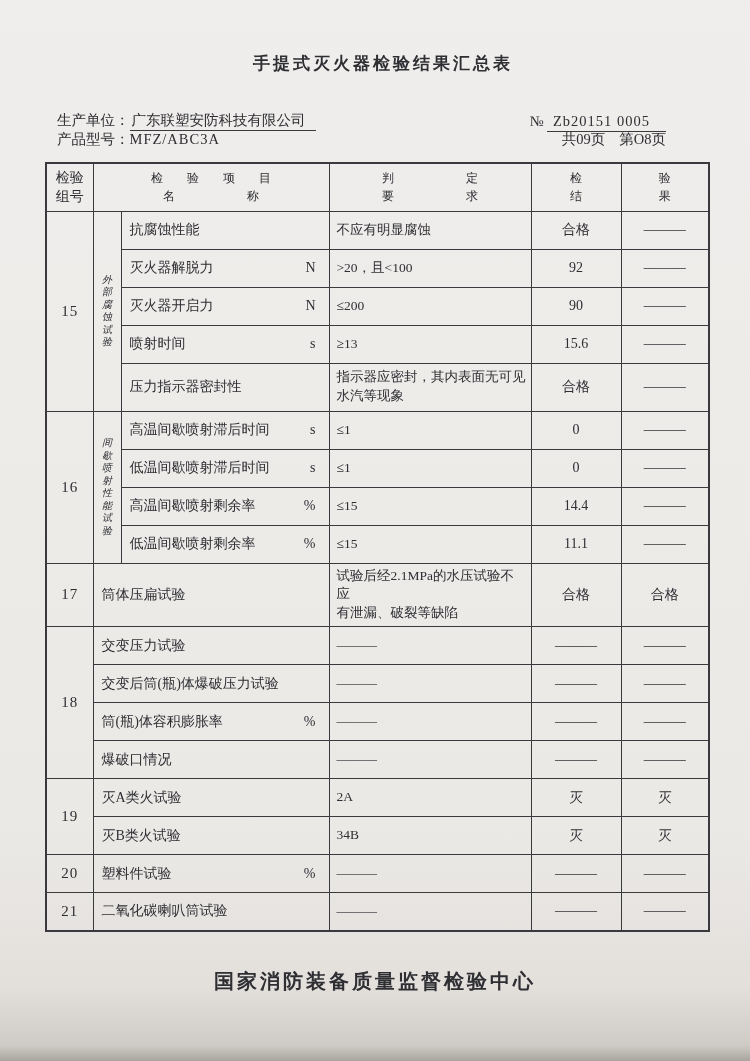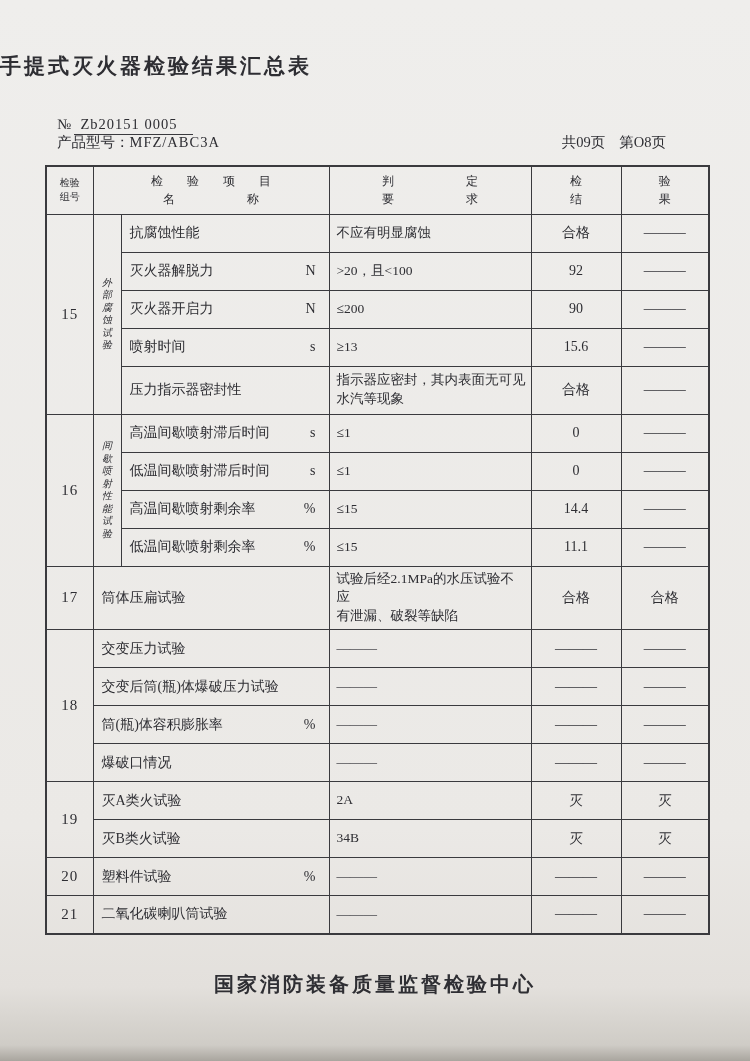--- a/index.html
+++ b/index.html
@@ -6,24 +6,25 @@
   html,body { width: 750px; height: 1061px; }
   body {
     font-family: "Liberation Serif", "DejaVu Serif", serif;
     color: #2e2e33;
     background: linear-gradient(180deg, #efeeec 0%, #ebe9e6 78%, #e3e0dc 93%, #cfccc6 98.5%, #a9a59e 100%);
     position: relative;
     overflow: hidden;
   }
   .title {
     padding-top: 52px;
-    text-align: left;
-    font-size: 21px;
+    text-align: center;
+    font-size: 17px;
     font-weight: bold;
     letter-spacing: 3px;
+    padding-left: 16px;
   }
   .info-row {
     display: flex;
     justify-content: space-between;
     align-items: flex-end;
     margin: 0 84px 0 57px;
     font-size: 14.5px;
   }
   .info-row.row1 { margin-top: 36px; }
   .info-row.row2 { margin-bottom: 13px; }
@@ -50,21 +51,21 @@
   tr.h38 td { height: 38px; }
   tr.h46 td { height: 46px; }
   tr.h48 td { height: 48px; }
 
   .hd {
     text-align: center;
     white-space: pre-line;
     line-height: 1.55;
     font-size: 12px;
   }
-  .hd-group { font-size: 10px; line-height: 1.4; font-family: Liberation Serif, serif; }
+  .hd-group { font-size: 14px; line-height: 1.4; font-family: Liberation Serif, serif; }
 
   .c-group { text-align: center; font-size: 15px; letter-spacing: 1px; }
   .c-label {
     text-align: center;
     white-space: pre-line;
     font-size: 10px;
     line-height: 1.25;
     padding: 2px 4px;
     font-style: italic;
   }
@@ -88,20 +89,23 @@
     font-weight: bold;
     letter-spacing: 3px;
   }
 </style>
 </head>
 <body>
 
 <div class="title">手提式灭火器检验结果汇总表</div>
 
 <div class="info-row row1">
+  <div>
+    <span>生产单位：</span><span class="ul-value">广东联塑安防科技有限公司</span>
+  </div>
   <div class="serial">
     <span>№</span> <span class="ul-value">Zb20151 0005</span>
   </div>
 </div>
 
 <div class="info-row row2">
   <div>
     <span>产品型号：</span><span class="model-value">MFZ/ABC3A</span>
   </div>
   <div class="pages">

